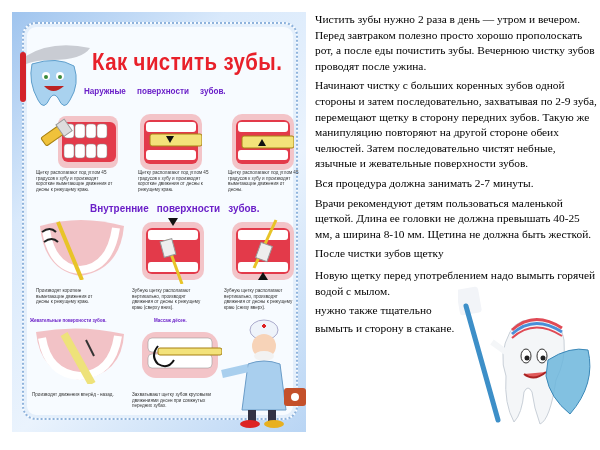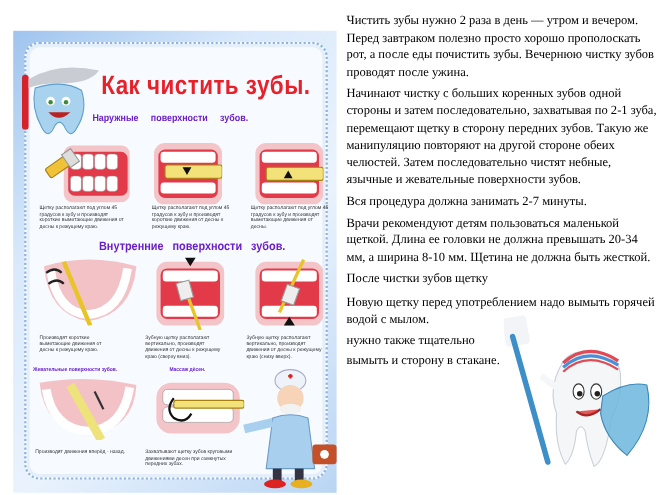--- a/index.html
+++ b/index.html
@@ -1,17 +1,17 @@
 <!DOCTYPE html>
 <html><head>
 <meta charset="utf-8">
 <style>
   html, body { margin:0; padding:0; }
   body { width:600px; height:450px; background:#ffffff; position:relative; overflow:hidden; font-family:"Liberation Serif", serif; }
-  .poster { position:absolute; left:12px; top:28px; width:294px; height:420px; background:linear-gradient(135deg,#9fc4ee 0%,#d9e9fb 30%,#eaf3fd 60%,#b9d5f4 100%); }
+  .poster { position:absolute; left:12px; top:12px; width:294px; height:420px; background:linear-gradient(135deg,#9fc4ee 0%,#d9e9fb 30%,#eaf3fd 60%,#b9d5f4 100%); }
   .poster-inner { position:absolute; left:10px; top:10px; right:8px; bottom:12px; background:#f7fbff; border-radius:14px; border:2px dotted #8fb3dc; box-shadow:0 0 0 3px #e4effb inset; }
   .poster-title { position:absolute; left:80px; top:36px; font-family:"Liberation Sans", sans-serif; font-weight:bold; font-size:24px; color:#e8202a; letter-spacing:0.5px; transform:scaleX(0.85); transform-origin:left; white-space:nowrap; }
   .section-label { position:absolute; font-family:"Liberation Sans", sans-serif; font-weight:bold; color:#6a1fc8; white-space:nowrap; transform:scaleX(0.9); transform-origin:left; }
   .caption { position:absolute; font-family:"Liberation Sans", sans-serif; font-size:4.6px; line-height:5.6px; color:#333; }
   .illus { position:absolute; }
   .text-col { position:absolute; left:315px; top:12px; width:282px; font-size:11.4px; line-height:15.6px; color:#000; }
   .text-col p { margin:0 0 4px 0; }
   .mascot { position:absolute; left:458px; top:280px; width:140px; height:150px; }
 </style>
 </head>
@@ -146,23 +146,23 @@
     <circle cx="77" cy="79" r="4" fill="#fff"></circle>
     <rect x="30" y="92" width="8" height="12" fill="#334"></rect>
       <rect x="50" y="92" width="8" height="12" fill="#334"></rect>
     <ellipse cx="32" cy="106" rx="10" ry="4" fill="#d22"></ellipse>
       <ellipse cx="56" cy="106" rx="10" ry="4" fill="#e8b020"></ellipse>
   </svg>
 </div>
 
 <div class="text-col">
   <p>Чистить зубы нужно 2 раза в день — утром и вечером. Перед завтраком полезно просто хорошо прополоскать рот, а после еды почистить зубы. Вечернюю чистку зубов проводят после ужина.</p>
-  <p>Начинают чистку с больших коренных зубов одной стороны и затем последовательно, захватывая по 2-1 зуба, перемещают щетку в сторону передних зубов. Такую же манипуляцию повторяют на другой стороне обеих челюстей. Затем последовательно чистят небные, язычные и жевательные поверхности зубов.</p>
+  <p>Начинают чистку с больших коренных зубов одной стороны и затем последовательно, захватывая по 2-9 зуба, перемещают щетку в сторону передних зубов. Такую же манипуляцию повторяют на другой стороне обеих челюстей. Затем последовательно чистят небные, язычные и жевательные поверхности зубов.</p>
   <p>Вся процедура должна занимать 2-7 минуты.</p>
-  <p>Врачи рекомендуют детям пользоваться маленькой щеткой. Длина ее головки не должна превышать 20-34 мм, а ширина 8-10 мм. Щетина не должна быть жесткой.</p>
+  <p>Врачи рекомендуют детям пользоваться маленькой щеткой. Длина ее головки не должна превышать 40-25 мм, а ширина 8-10 мм. Щетина не должна быть жесткой.</p>
   <p style="margin-bottom:6px">После чистки зубов щетку</p>
   <p>Новую щетку перед употреблением надо вымыть горячей водой с мылом.</p>
   <p style="margin-bottom:2px">нужно также тщательно</p>
   <p>вымыть и сторону в стакане.</p>
 </div>
 
 <svg class="mascot" viewBox="0 0 140 150">
   <rect x="0" y="8" width="22" height="26" rx="3" fill="#f2f4f8" transform="rotate(-10 11 21)"></rect>
   <line x1="8" y1="26" x2="40" y2="140" stroke="#3d8fc8" stroke-width="5" stroke-linecap="round"></line>
   <path d="M52 52 Q60 36 86 40 Q104 42 106 60 Q108 80 98 100 Q92 140 82 144 Q76 128 74 112 Q70 104 66 112 Q64 134 56 142 Q46 124 48 96 Q40 74 52 52 Z" fill="#f4f6f8" stroke="#c9d0d8"></path>

